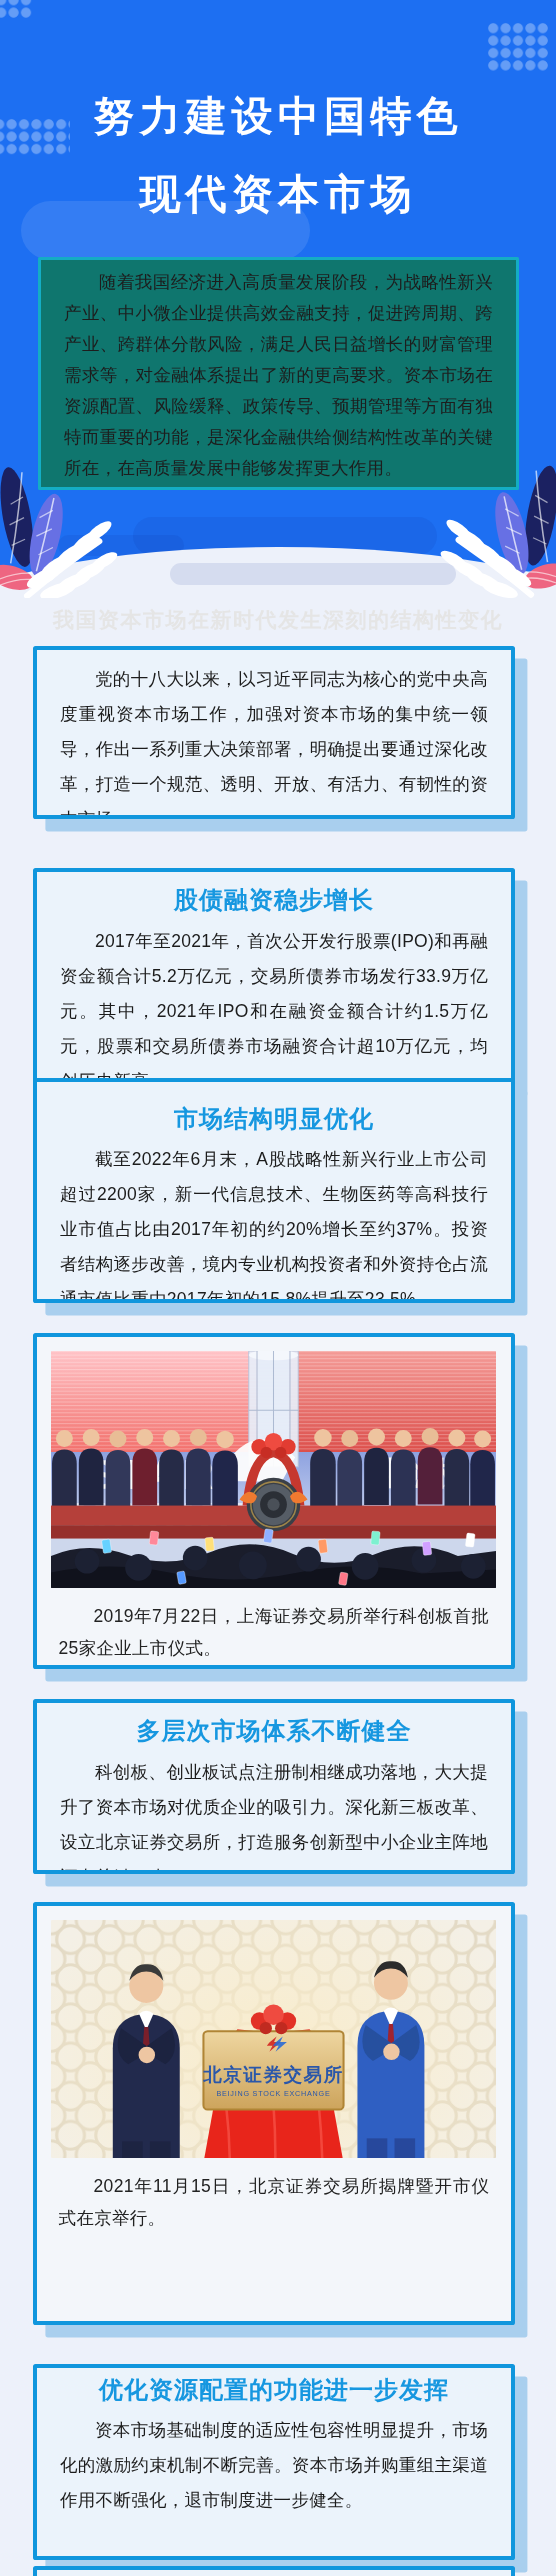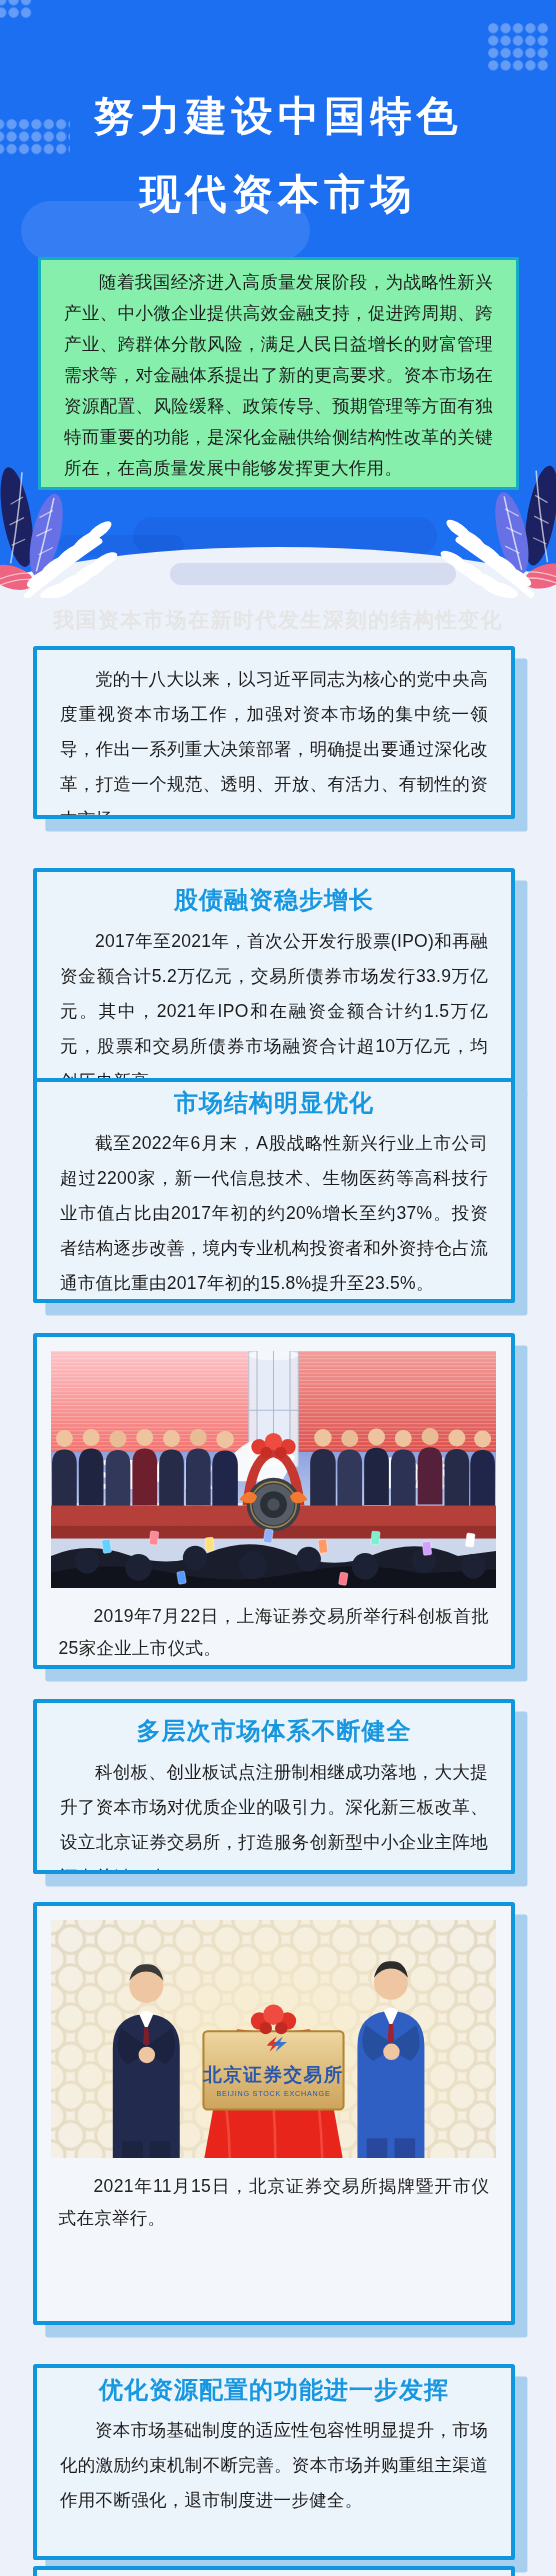--- a/index.html
+++ b/index.html
@@ -7,21 +7,21 @@
         background:#1d6ff2;font-family:"Liberation Sans","DejaVu Sans",sans-serif;}
   
   .dots{position:absolute;z-index:1;
         background-image:radial-gradient(circle at 6.2px 6.2px, rgba(255,255,255,.32) 4.6px, rgba(255,255,255,0) 5.4px);
         background-size:12.4px 12.4px;filter:blur(0.5px);}
   .hero-title{position:absolute;top:77px;left:0;width:100%;z-index:2;text-align:center;
         color:#ffffff;font-weight:900;font-size:41px;line-height:78px;letter-spacing:5.2px;}
   .soft-blob{position:absolute;background:rgba(255,255,255,.10);border-radius:36px;z-index:1;}
   
   .intro{position:absolute;left:38px;top:257px;width:481px;height:233px;z-index:3;box-sizing:border-box;
-        background:#86efac;border:3.6px solid #14adc4;border-radius:1.5px;padding:7.2px 23px 0 23px;overflow:hidden;}
+        background:#0f766e;border:3.6px solid #14adc4;border-radius:1.5px;padding:7.2px 23px 0 23px;overflow:hidden;}
   .intro p{margin:0;font-size:17.5px;line-height:31px;color:#1d1d1d;text-indent:2em;text-align:justify;letter-spacing:0.3px;}
   
   .pill{position:absolute;background:rgba(8,40,150,.10);border-radius:20.6px;z-index:1;}
   .leaves{position:absolute;z-index:4;}
   .leaves.right{transform:scaleX(-1);}
   .white-dot{position:absolute;width:8.2px;height:8.2px;border-radius:50%;background:#fff;opacity:.9;z-index:2;}
   
   .content-bg{position:absolute;left:-41px;top:547px;width:639px;height:2383px;z-index:3;
         background-color:#edf1fa;
         background-image:linear-gradient(#d3def1 0.5px,transparent 0.5px),
@@ -119,21 +119,21 @@
 
   <div class="card" style="top:646px;height:173px;">
     <p>党的十八大以来，以习近平同志为核心的党中央高度重视资本市场工作，加强对资本市场的集中统一领导，作出一系列重大决策部署，明确提出要通过深化改革，打造一个规范、透明、开放、有活力、有韧性的资本市场。</p>
   </div>
 
   <div class="card" style="top:848px;height:216px;padding-top:7.2px;margin-top:20px;">
     <h3>股债融资稳步增长</h3>
     <p>2017年至2021年，首次公开发行股票(IPO)和再融资金额合计5.2万亿元，交易所债券市场发行33.9万亿元。其中，2021年IPO和在融资金额合计约1.5万亿元，股票和交易所债券市场融资合计超10万亿元，均创历史新高。</p>
   </div>
 
-  <div class="card" style="top:1078px;height:225px;padding-top:0;">
+  <div class="card" style="top:1078px;height:225px;padding-top:16px;">
     <h3>市场结构明显优化</h3>
     <p>截至2022年6月末，A股战略性新兴行业上市公司超过2200家，新一代信息技术、生物医药等高科技行业市值占比由2017年初的约20%增长至约37%。投资者结构逐步改善，境内专业机构投资者和外资持仓占流通市值比重由2017年初的15.8%提升至23.5%。</p>
   </div>
 
   <div class="pcard" style="top:1333px;height:336px;">
     <div class="photo" style="height:237px;">
       <svg width="445" height="237" viewBox="0 0 864 460" preserveAspectRatio="none">
         <defs>
           <linearGradient id="pk1" x1="0" y1="0" x2="0" y2="1">
             <stop offset="0" stop-color="#ffc2c6"></stop>

